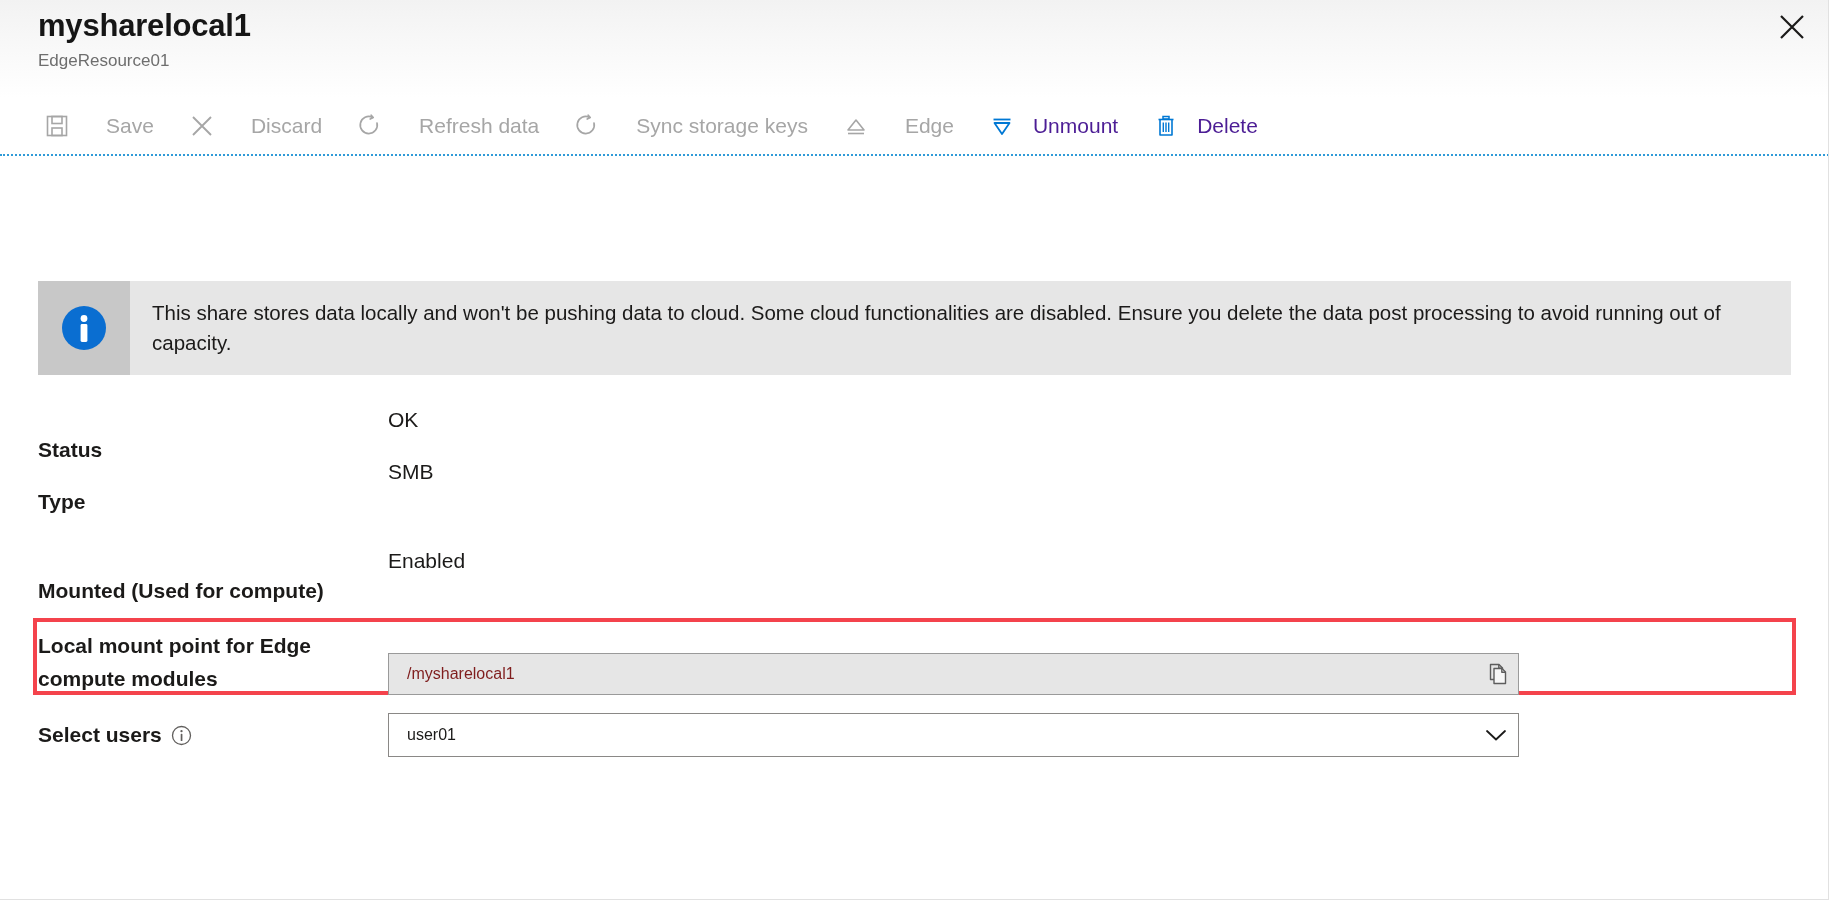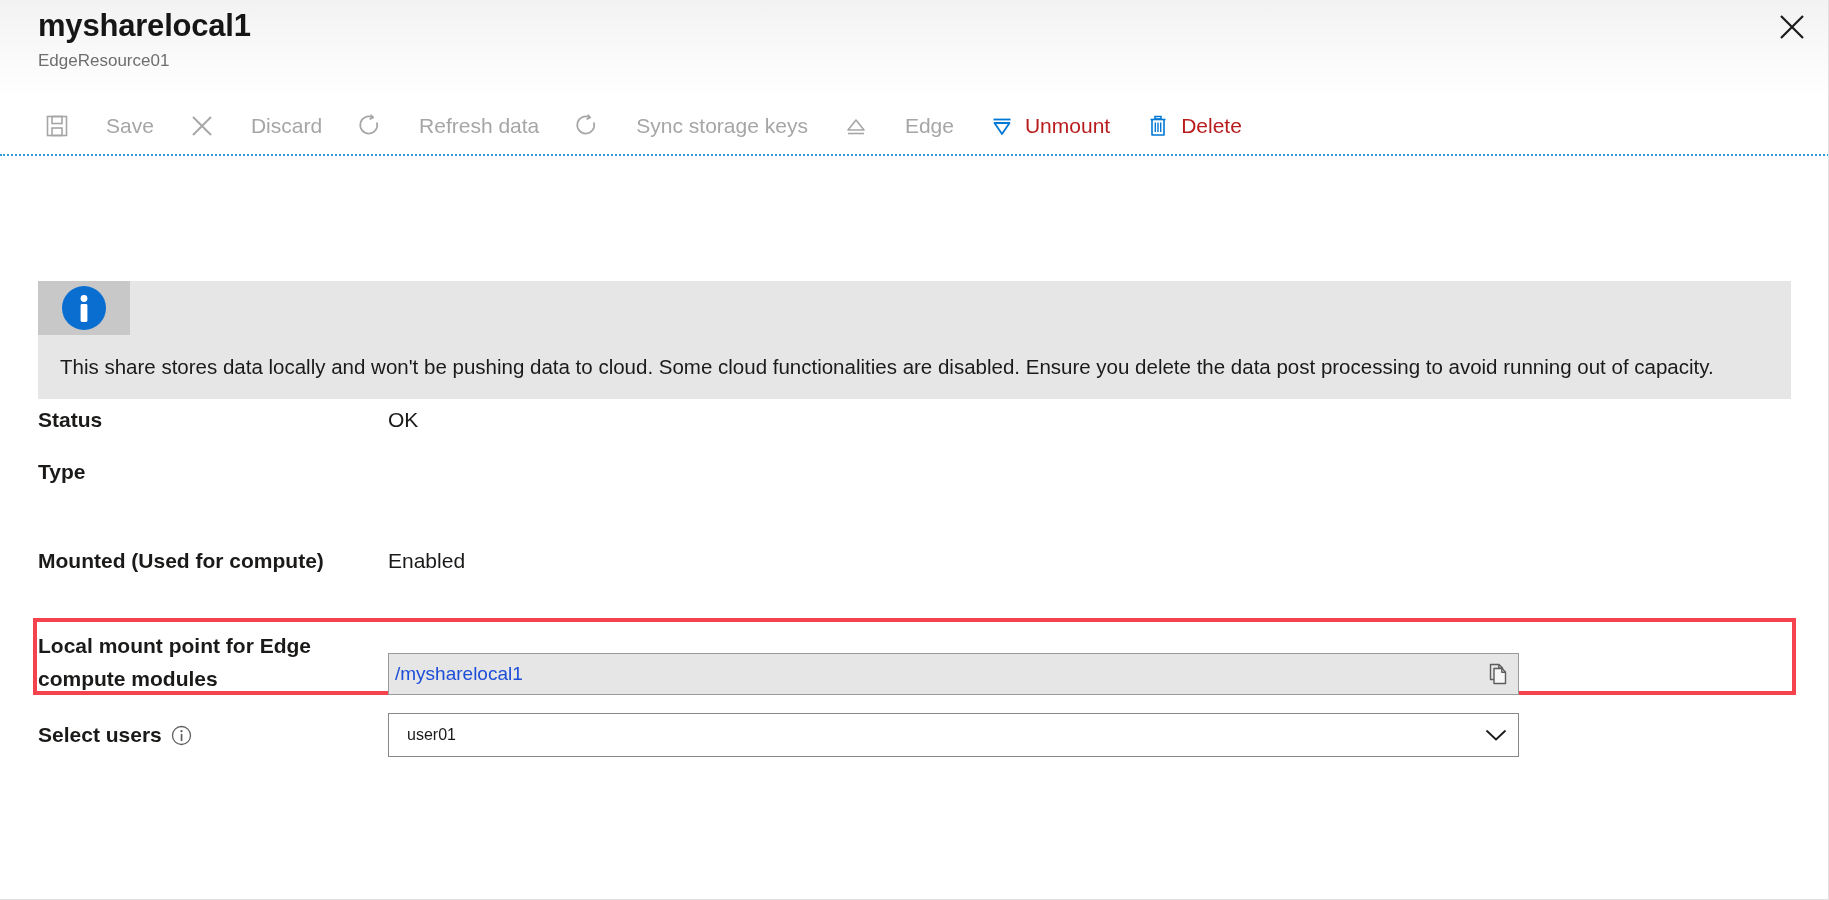--- a/index.html
+++ b/index.html
@@ -96,21 +96,21 @@
     align-items: center;
     justify-content: center;
     margin-right: 10px;
     flex: none;
   }
   .cmd .cmd-icon svg { display: block; }
   .cmd .cmd-label {
     font-size: 21px;
     line-height: 26px;
   }
-  .cmd.enabled .cmd-label { color: #b91c1c; }
+  .cmd.enabled .cmd-label { color: #4c1d95; margin-left: 8px; }
   .cmd.disabled .cmd-label { color: #a6a6a6; }
   .cmd.disabled { cursor: default; gap: 26px; }
 
   
   .cmdbar-sep {
     height: 0;
     border-bottom: 2px dotted #2f9bd8;
     flex: none;
   }
 
@@ -125,21 +125,20 @@
   .info-banner {
     position: absolute;
     left: 38px;
     top: 125px;
     width: 1753px;
     min-height: 93px;
     background: #e6e6e6;
     display: flex;
     align-items: stretch;
     box-sizing: border-box;
-    flex-direction: column;
   }
   .info-banner .banner-iconbox {
     width: 92px;
     flex: none;
     background: #c8c8c8;
     display: flex;
     align-items: center;
     justify-content: center;
   }
   .info-banner .banner-iconbox svg { display: block; }
@@ -161,20 +160,21 @@
     align-items: flex-start;
     box-sizing: border-box;
   }
   .prop-label {
     width: 350px;
     flex: none;
     font-size: 21px;
     font-weight: bold;
     line-height: 32px;
     color: #1b1a19;
+    margin-top: 30px;
   }
   .prop-value {
     flex: 1 1 auto;
     font-size: 21px;
     line-height: 32px;
     color: #1b1a19;
   }
 
   #row-status { top: 248px; }
   #row-type   { top: 300px; }
@@ -215,24 +215,24 @@
     position: relative;
     width: 1131px;
     height: 42px;
     background: #e6e6e6;
     border: 1px solid #9a9a9a;
     box-sizing: border-box;
     display: flex;
     align-items: center;
   }
   .readonly-field .field-text {
-    font-size: 19px;
+    font-size: 16px;
     line-height: 26px;
-    color: #1d4ed8;
-    padding-left: 6px;
+    color: #7f1d1d;
+    padding-left: 18px;
     flex: 1 1 auto;
     white-space: nowrap;
     overflow: hidden;
   }
   .copy-button {
     width: 40px;
     height: 40px;
     flex: none;
     display: flex;
     align-items: center;
@@ -429,20 +429,21 @@
       <div class="banner-text">This share stores data locally and won't be pushing data to cloud. Some cloud functionalities are disabled. Ensure you delete the data post processing to avoid running out of capacity.</div>
     </div>
 
     <div class="prop-row" id="row-status">
       <div class="prop-label">Status</div>
       <div class="prop-value">OK</div>
     </div>
 
     <div class="prop-row" id="row-type">
       <div class="prop-label">Type</div>
+      <div class="prop-value">SMB</div>
     </div>
 
     <div class="prop-row" id="row-mounted">
       <div class="prop-label">Mounted (Used for compute)</div>
       <div class="prop-value">Enabled</div>
     </div>
 
     <div class="highlight-box"></div>
 
     <div class="mount-row">

